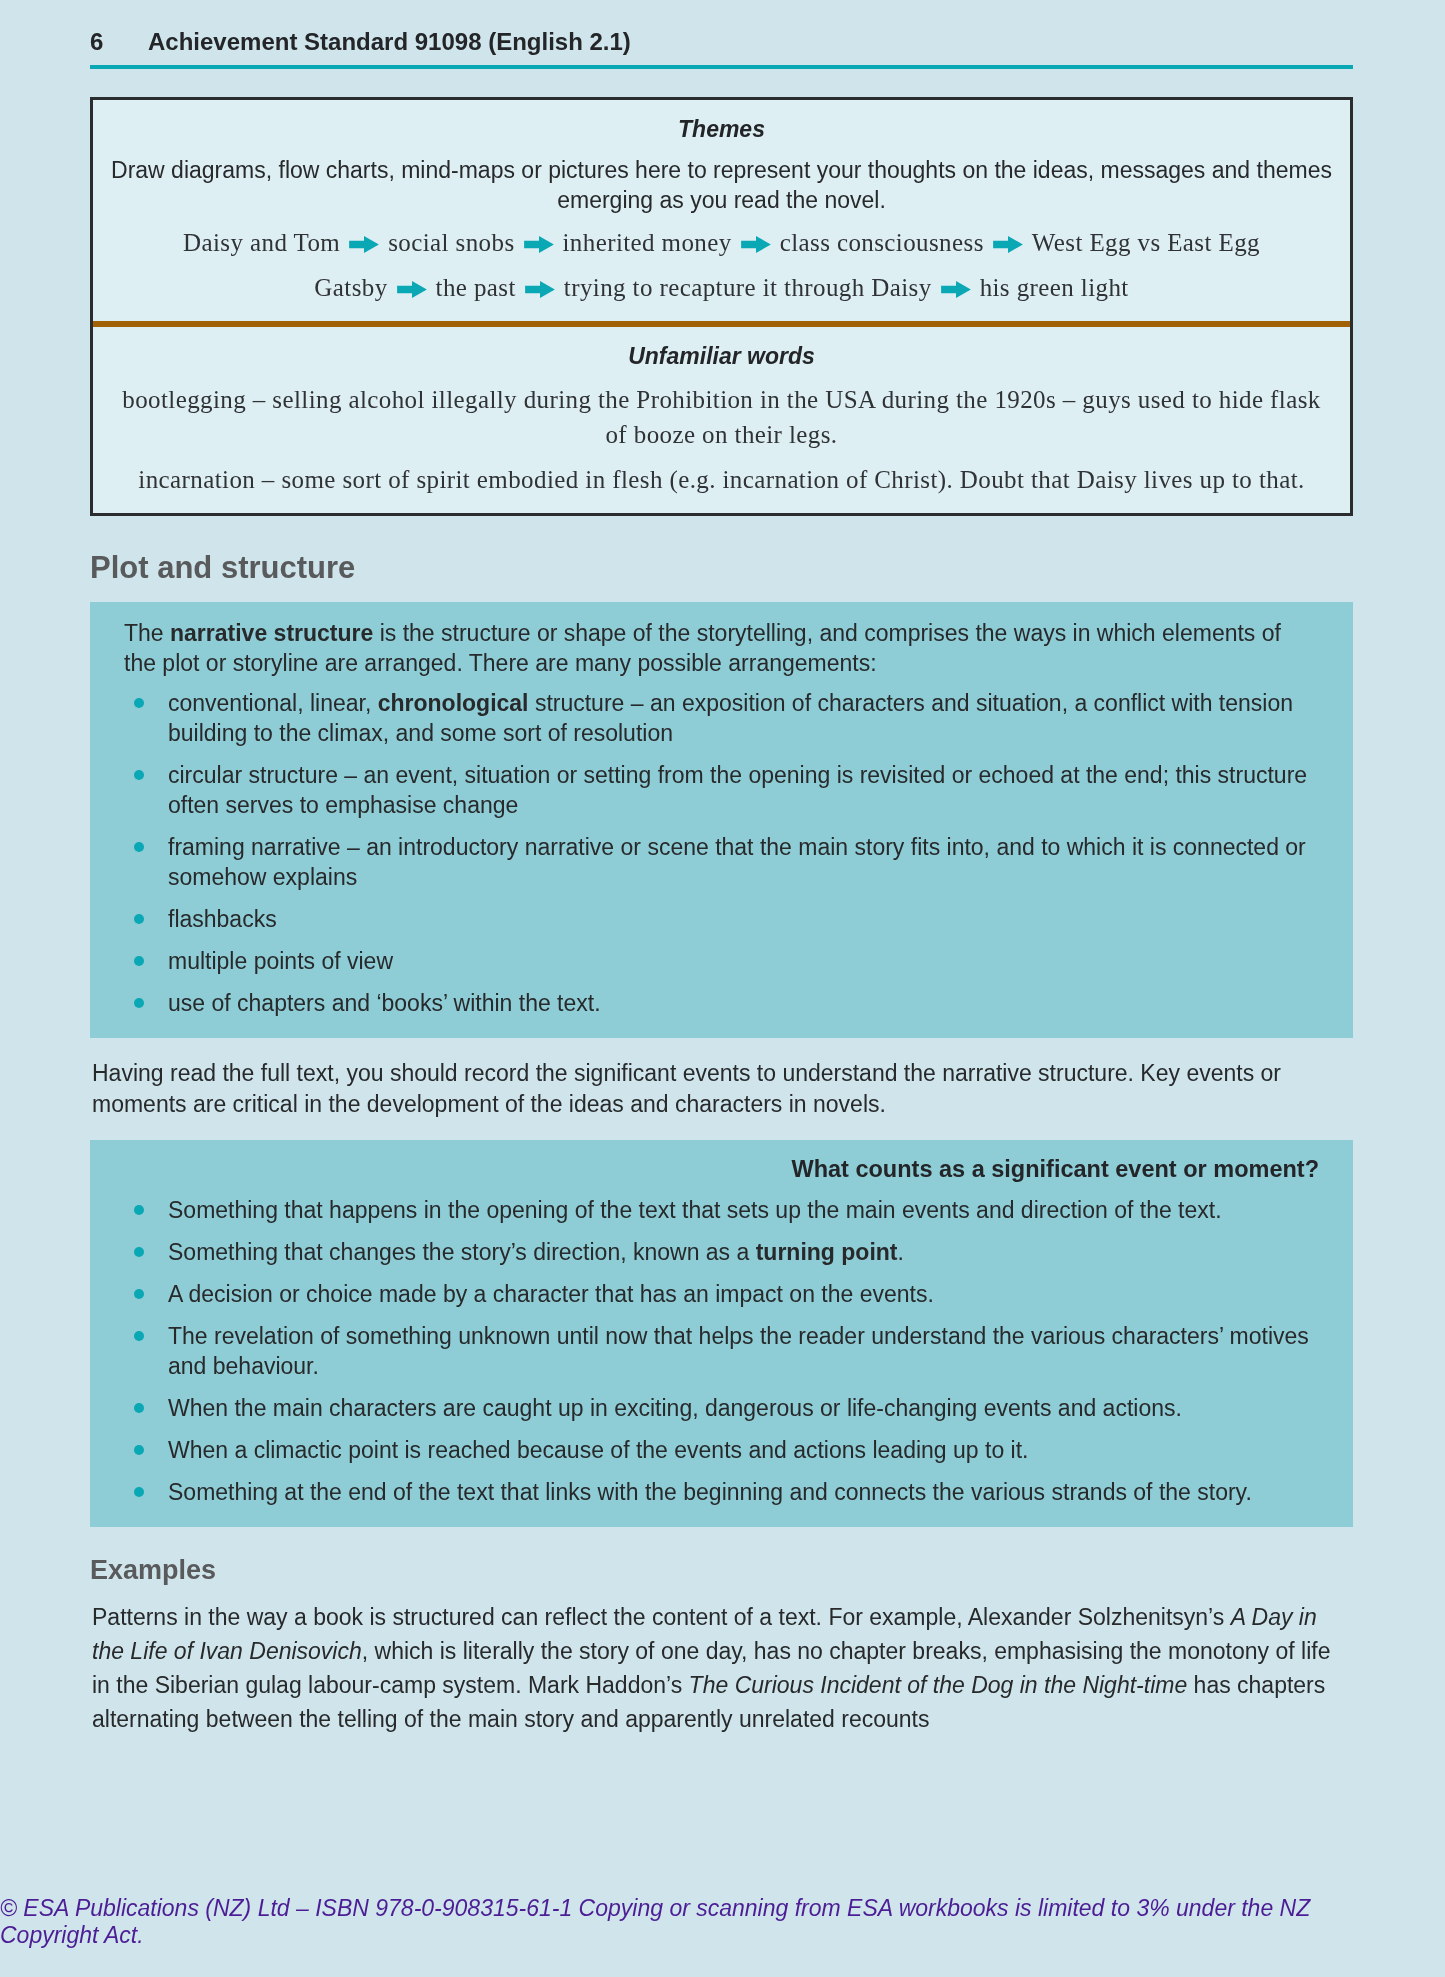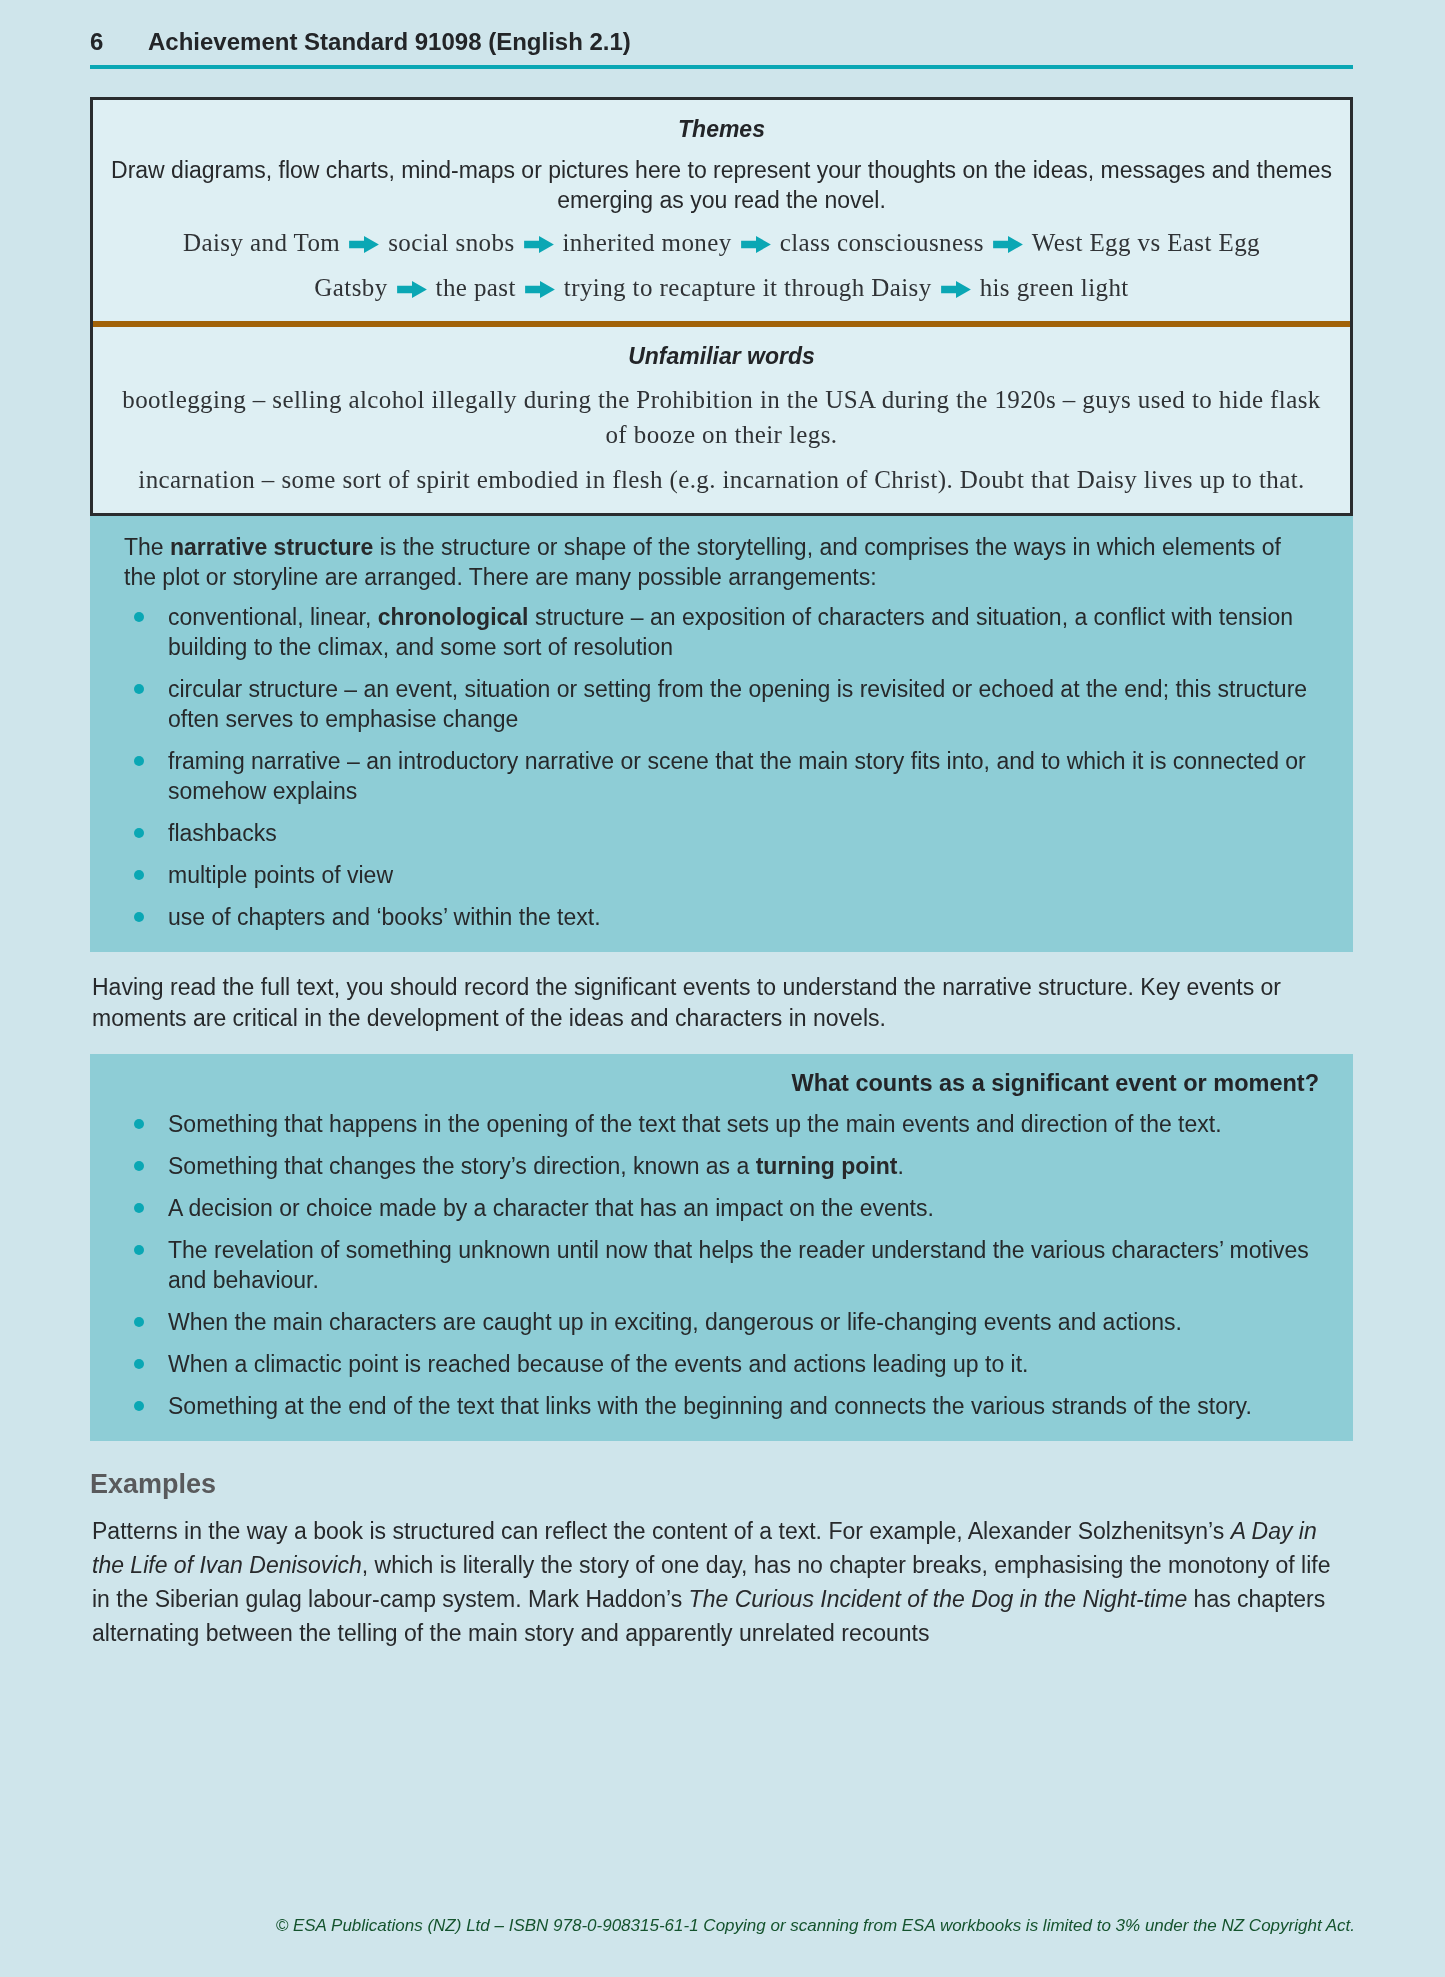--- a/index.html
+++ b/index.html
@@ -44,22 +44,22 @@
   .bullets li::before{
     content:"";position:absolute;left:12px;top:10px;
     width:10px;height:10px;border-radius:50%;background:#0aa7b4;
   }
 
   .mid-para{margin:20px 2px;font-size:23px;line-height:31px;}
   .examples-para{margin:0 2px;font-size:23px;line-height:34px;}
   .it{font-style:italic;}
 
   .page-footer{
-    position:absolute;bottom:41px;right:90px;
-    font-size:17px;font-style:italic;color:#14532d;
+    position:absolute;bottom:28px;right:90px;
+    font-size:23px;font-style:italic;color:#4c1d95;
   }
 </style>
 </head>
 <body>
 
 <div class="page">
 
   <header class="page-header">
     <span class="page-number">6</span>
     <span>Achievement Standard 91098 (English 2.1)</span>
@@ -96,20 +96,21 @@
 
     </div>
 
     <div class="note-section">
       <h2 class="note-heading">Unfamiliar words</h2>
       <p class="hand">bootlegging – selling alcohol illegally during the Prohibition in the USA during the 1920s – guys used to hide flask of booze on their legs.</p>
       <p class="hand">incarnation – some sort of spirit embodied in flesh (e.g. incarnation of Christ). Doubt that Daisy lives up to that.</p>
     </div>
   </section>
 
+  <h2 class="section-heading">Plot and structure</h2>
 
   <section class="teal-panel">
     <p class="body-text"><span>The </span><strong>narrative structure</strong><span> is the structure or shape of the storytelling, and comprises the ways in which elements of the plot or storyline are arranged. There are many possible arrangements:</span></p>
     <ul class="bullets">
       <li><span>conventional, linear, </span><strong>chronological</strong><span> structure – an exposition of characters and situation, a conflict with tension building to the climax, and some sort of resolution</span></li>
       <li><span>circular structure – an event, situation or setting from the opening is revisited or echoed at the end; this structure often serves to emphasise change</span><strong></strong><span></span></li>
       <li><span>framing narrative – an introductory narrative or scene that the main story fits into, and to which it is connected or somehow explains</span><strong></strong><span></span></li>
       <li><span>flashbacks</span><strong></strong><span></span></li>
       <li><span>multiple points of view</span><strong></strong><span></span></li>
       <li><span>use of chapters and ‘books’ within the text.</span><strong></strong><span></span></li>

